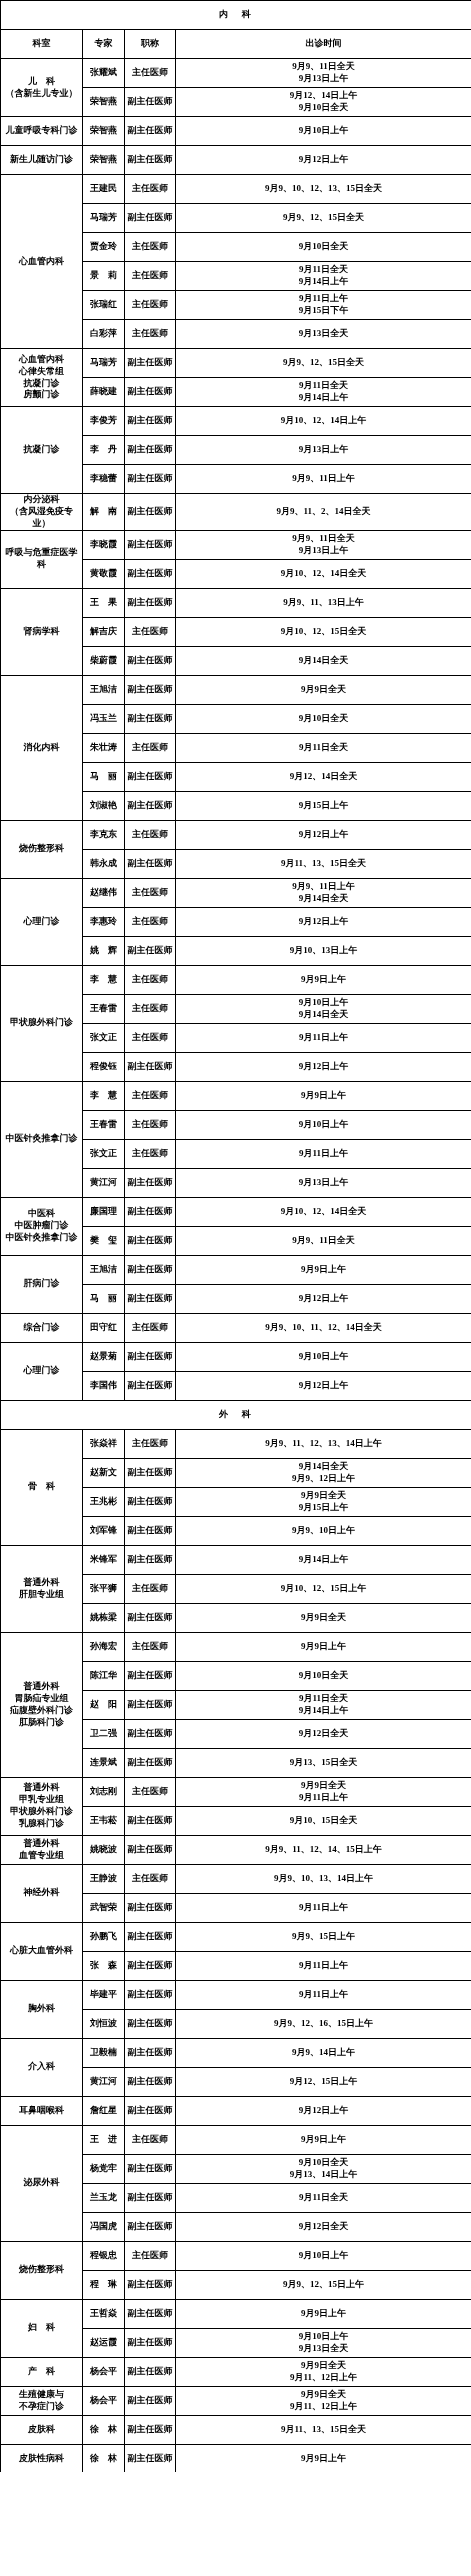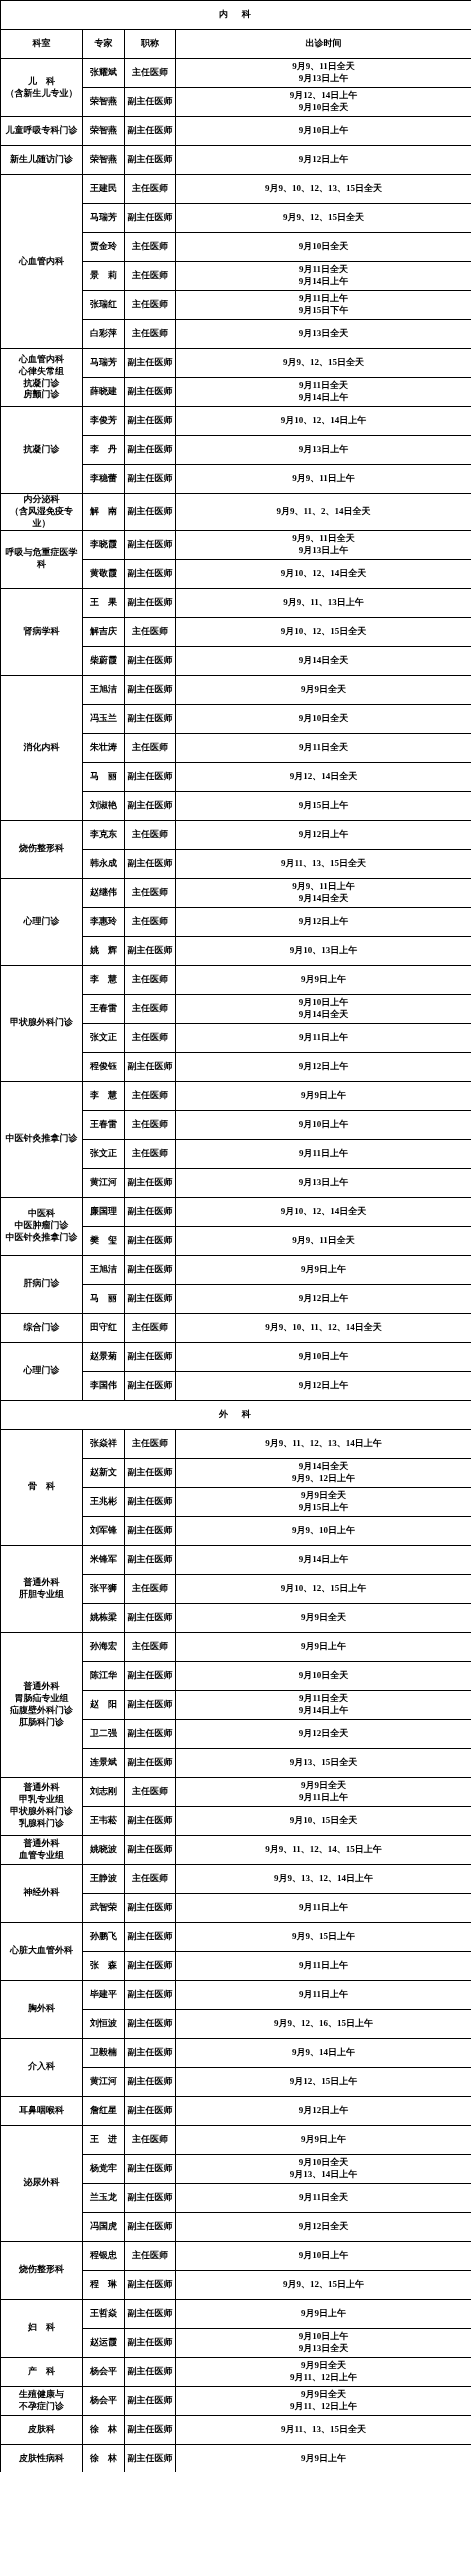--- a/index.html
+++ b/index.html
@@ -411,21 +411,21 @@
           <td class="dept-td" rowspan="1">普通外科
 血管专业组</td>
           <td>姚晓波</td>
           <td>副主任医师</td>
           <td class="time-td">9月9、11、12、14、15日上午</td>
         </tr>
         <tr class="group-start">
           <td class="dept-td" rowspan="2">神经外科</td>
           <td>王静波</td>
           <td>主任医师</td>
-          <td class="time-td">9月9、13、12、14日上午</td>
+          <td class="time-td">9月9、10、13、14日上午</td>
         </tr>
         <tr>
           <td>武智荣</td>
           <td>副主任医师</td>
           <td class="time-td">9月11日上午</td>
         </tr>
         <tr class="group-start">
           <td class="dept-td" rowspan="2">心脏大血管外科</td>
           <td>孙鹏飞</td>
           <td>副主任医师</td>

